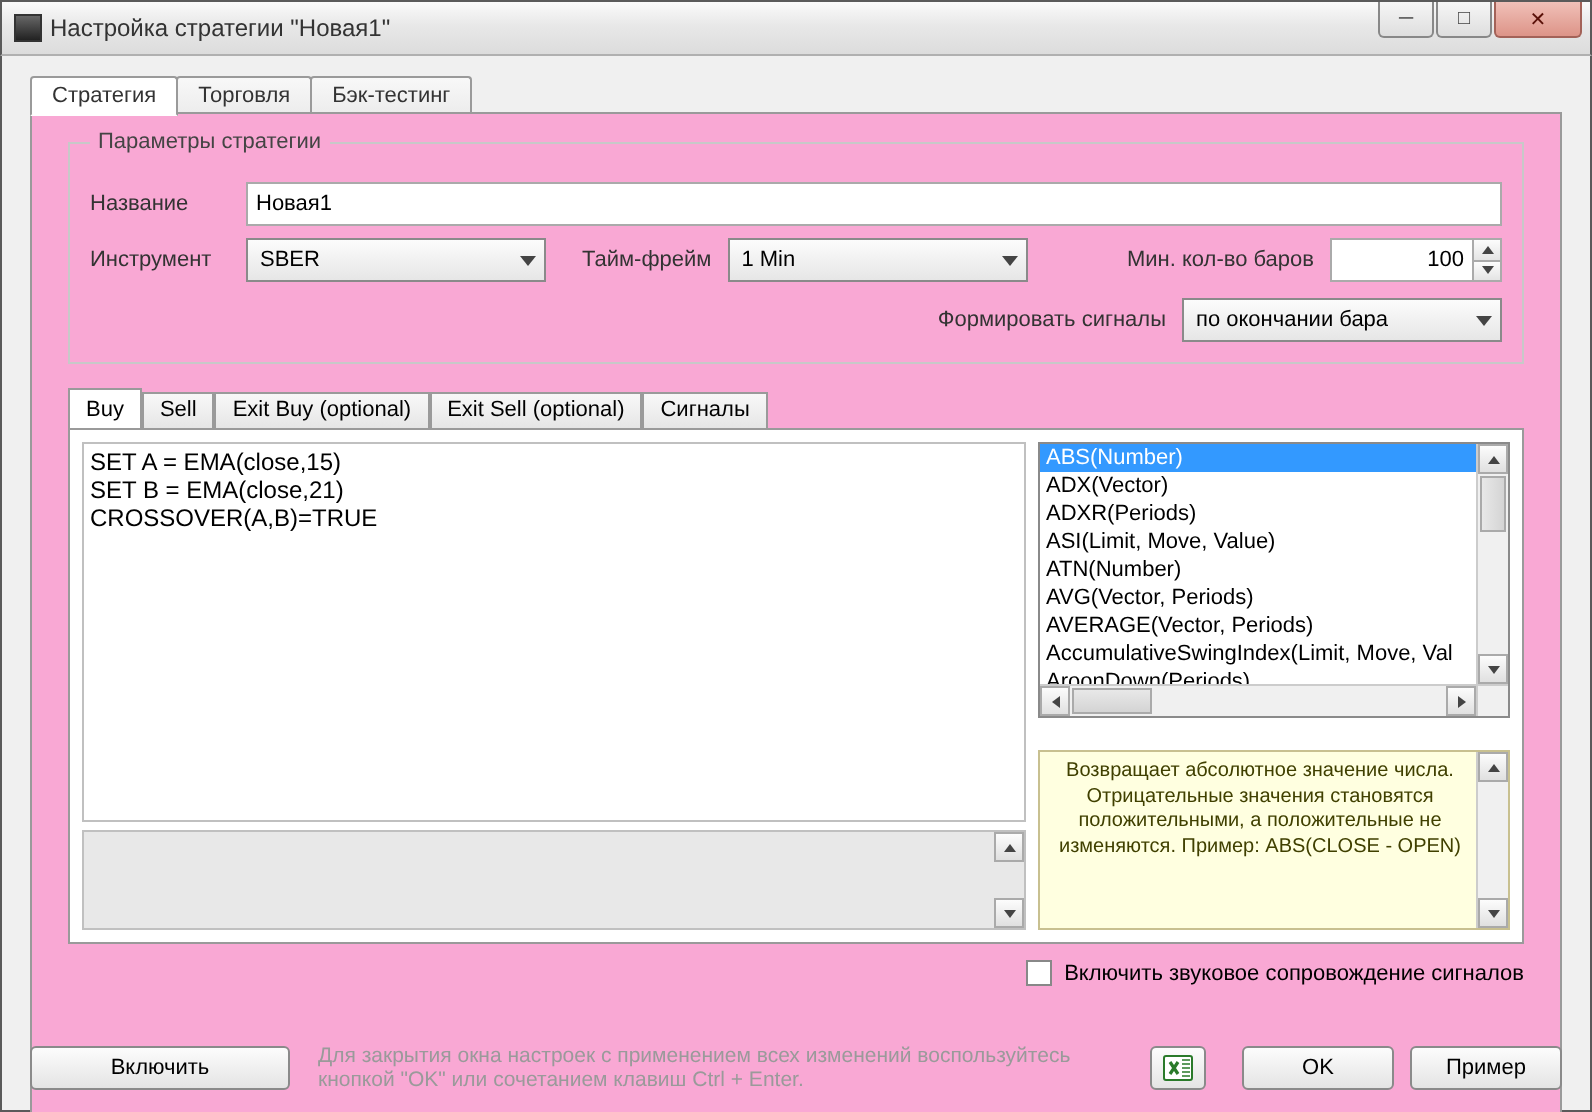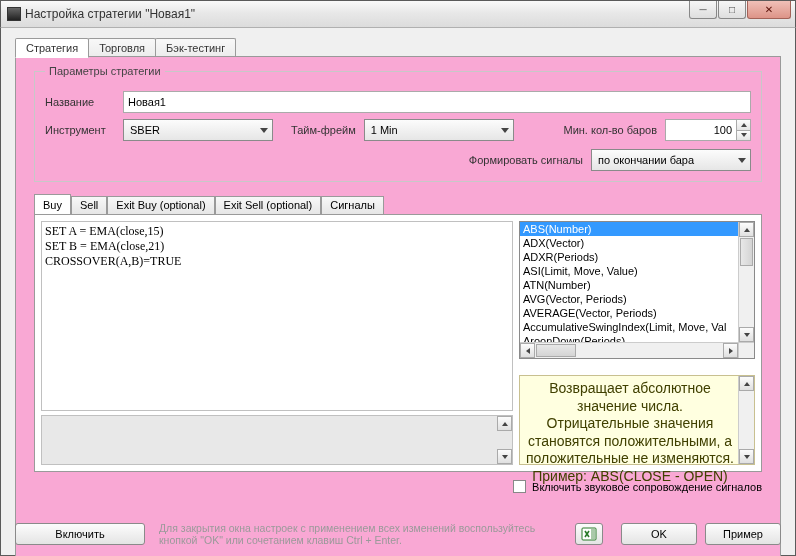--- a/index.html
+++ b/index.html
@@ -180,21 +180,21 @@
     display: flex;
     gap: 6px;
   }
   .code-area {
     flex: 1;
     display: flex;
     flex-direction: column;
   }
   .code-area textarea {
     flex: 1;
-    font-family: Liberation Serif, serif;
+    font-family: Liberation Sans, sans-serif;
     font-size: 12px;
     border: 1px solid #c0c0c0;
     resize: none;
     padding: 2px 3px;
     white-space: pre;
   }
   .code-area .below {
     height: 50px;
     margin-top: 4px;
     border: 1px solid #c0c0c0;
@@ -259,21 +259,21 @@
 
   .desc-box {
     flex:1;
     border: 1px solid #c8c090;
     background: #ffffe0;
     position: relative;
   }
   .desc-text {
     position: absolute;
     left: 4px; right: 18px; top: 4px; bottom: 4px;
-    font-size: 14px;
+    font-size: 10px;
     color: #404000;
     text-align: center;
     line-height: 1.25;
   }
   .desc-box .vscroll { bottom: 0; }
 
   .checkbox-row {
     display: flex; align-items: center; gap: 6px;
     margin-top: 8px;
     justify-content: flex-end;

